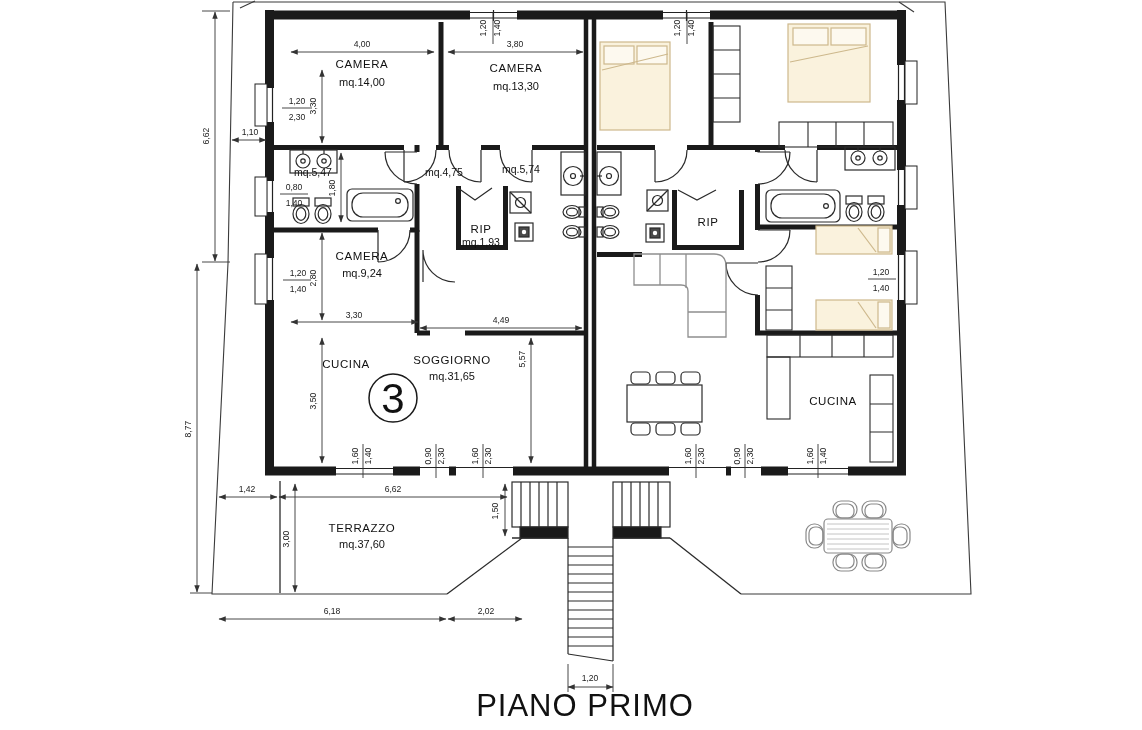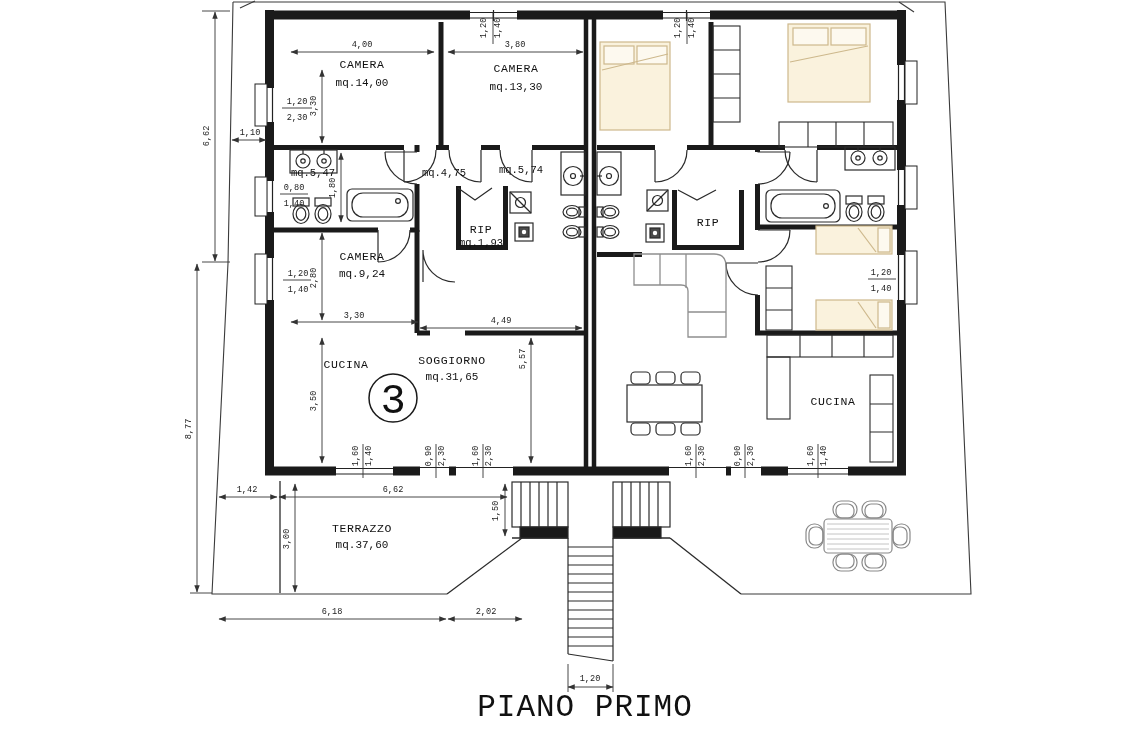--- a/index.html
+++ b/index.html
@@ -1,17 +1,17 @@
 <!DOCTYPE html>
 <html><head>
 <meta charset="utf-8">
 <style>
   html,body{margin:0;padding:0;background:#ffffff;}
   #plan-wrap{position:relative;width:1142px;height:730px;background:#ffffff;overflow:hidden;
-    font-family:Liberation Mono, monospace;}
+    font-family:Liberation Sans, sans-serif;}
   svg{display:block}
   text{fill:#111;}
   .room-label{font-size:11.5px;letter-spacing:.6px;}
   .area-label{font-size:11px;}
   .mq-small{font-size:10.5px;}
   .dim{font-size:8.6px;fill:#222;}
   .title-text{font-size:31px;letter-spacing:1px;}
   .unit-num{font-size:42px;}
 </style>
 </head>

